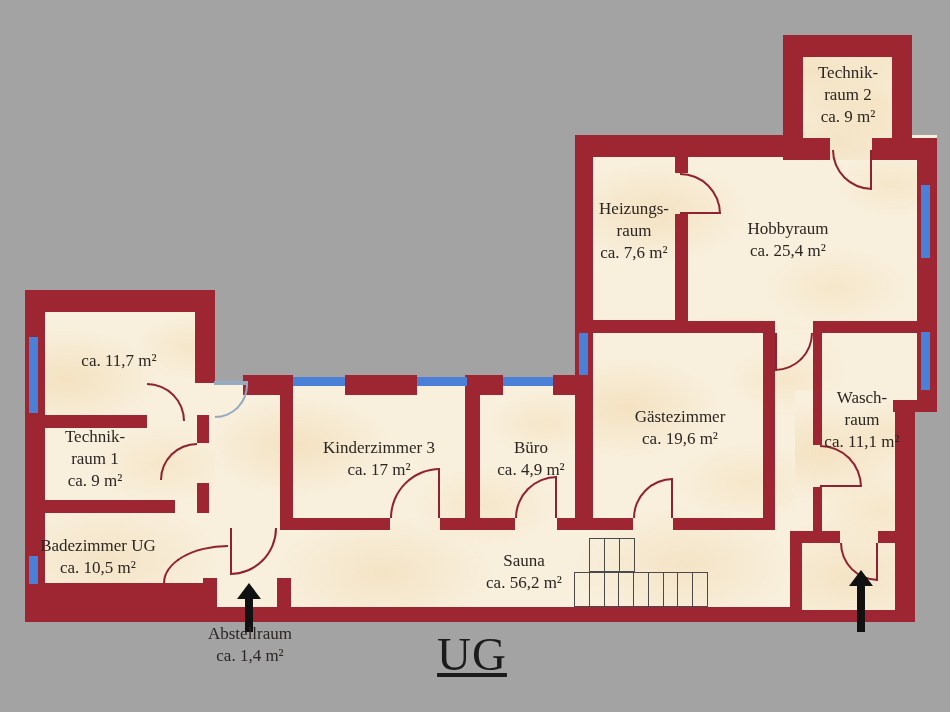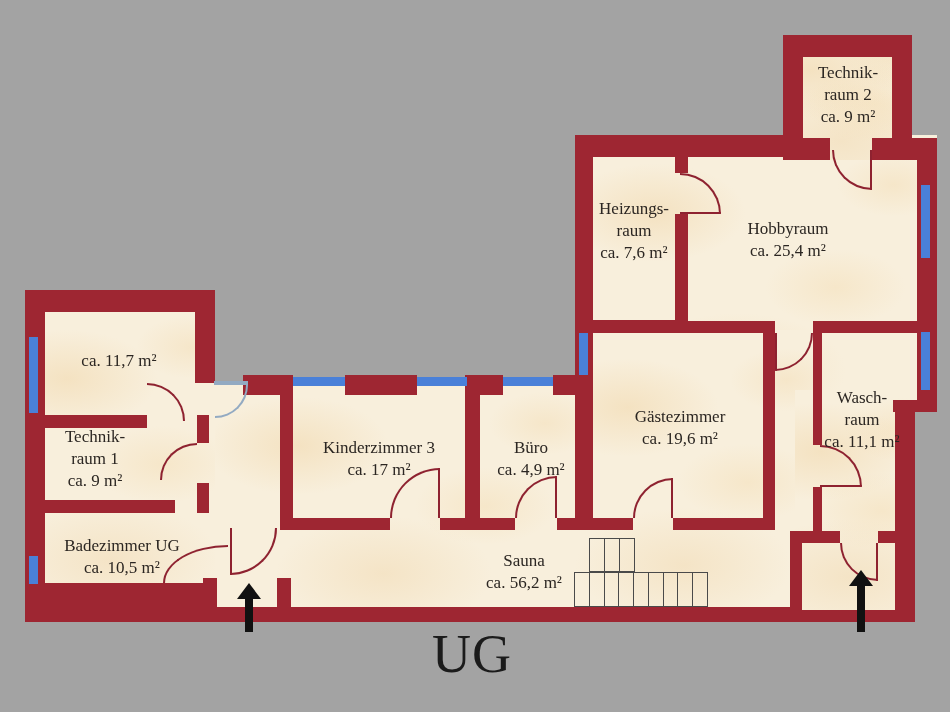--- a/index.html
+++ b/index.html
@@ -23,21 +23,21 @@
   .arrow-head{position:absolute;z-index:5;width:0;height:0;
       border-left:12px solid transparent;border-right:12px solid transparent;
       border-bottom:16px solid var(--arrow);}
   .arrow-shaft{position:absolute;z-index:5;background:var(--arrow);}
   .threshold{position:absolute;z-index:4;background:var(--exterior_door_arc);}
   .room-label{position:absolute;z-index:6;transform:translate(-50%,-50%);
       text-align:center;color:var(--label_text);font-size:17px;line-height:1.28;white-space:nowrap;}
   .room-name{display:block;white-space:pre-line;}
   .room-area{display:block;white-space:pre-line;}
   .plan-title{position:absolute;z-index:6;transform:translate(-50%,-50%);
-      color:#1b1b1b;font-size:54px;letter-spacing:1px;}
+      color:#1b1b1b;font-size:47px;letter-spacing:1px;text-decoration:underline;}
 </style>
 </head>
 <body>
 
 <div id="plan">
 
   <div class="room-label" style="left:848px;top:95px">
     <span class="room-name">Technik-
 raum 2</span>
     <span class="room-area">ca. 9 m²</span>
@@ -52,21 +52,21 @@
     <span class="room-area">ca. 25,4 m²</span>
   </div>
   <div class="room-label" style="left:119px;top:361px">
     <span class="room-area">ca. 11,7 m²</span>
   </div>
   <div class="room-label" style="left:95px;top:459px">
     <span class="room-name">Technik-
 raum 1</span>
     <span class="room-area">ca. 9 m²</span>
   </div>
-  <div class="room-label" style="left:122px;top:557px">
+  <div class="room-label" style="left:98px;top:557px">
     <span class="room-name">Badezimmer UG</span>
     <span class="room-area">ca. 10,5 m²</span>
   </div>
   <div class="room-label" style="left:379px;top:459px">
     <span class="room-name">Kinderzimmer 3</span>
     <span class="room-area">ca. 17 m²</span>
   </div>
   <div class="room-label" style="left:531px;top:459px">
     <span class="room-name">Büro</span>
     <span class="room-area">ca. 4,9 m²</span>
@@ -76,20 +76,24 @@
     <span class="room-area">ca. 19,6 m²</span>
   </div>
   <div class="room-label" style="left:862px;top:420px">
     <span class="room-name">Wasch-
 raum</span>
     <span class="room-area">ca. 11,1 m²</span>
   </div>
   <div class="room-label" style="left:524px;top:572px">
     <span class="room-name">Sauna</span>
     <span class="room-area">ca. 56,2 m²</span>
+  </div>
+  <div class="room-label" style="left:250px;top:645px">
+    <span class="room-name">Abstellraum</span>
+    <span class="room-area">ca. 1,4 m²</span>
   </div>
 
   <div class="plan-title" style="left:472px;top:654px">UG</div>
 
   <div class="arrow-head" style="left:237px;top:583px"></div>
   <div class="arrow-shaft" style="left:245px;top:598px;width:8px;height:34px"></div>
   <div class="arrow-head" style="left:849px;top:570px"></div>
   <div class="arrow-shaft" style="left:857px;top:585px;width:8px;height:47px"></div>
 
   <div class="threshold" style="left:214px;top:381px;width:34px;height:4px"></div>

